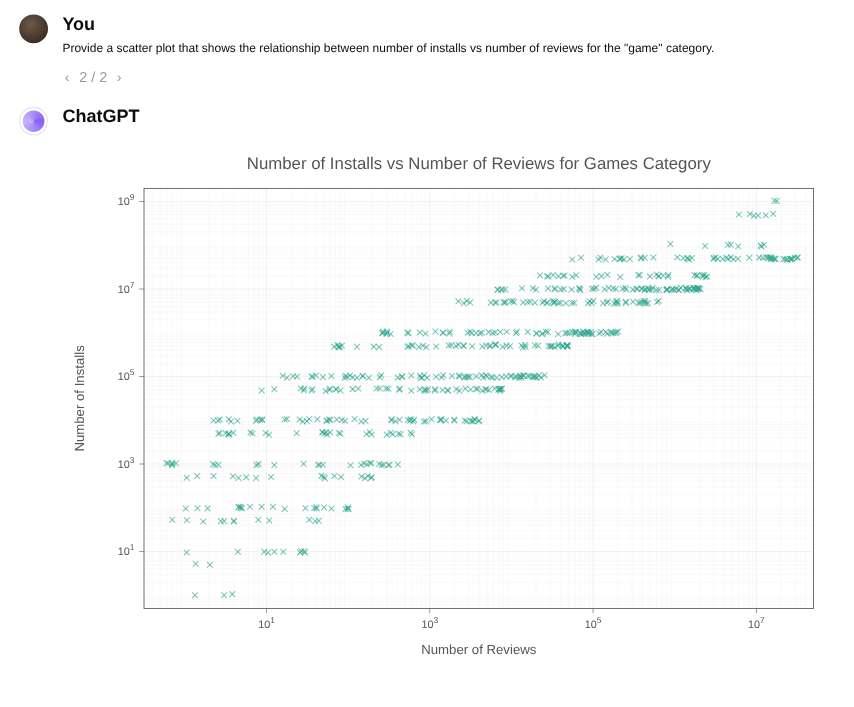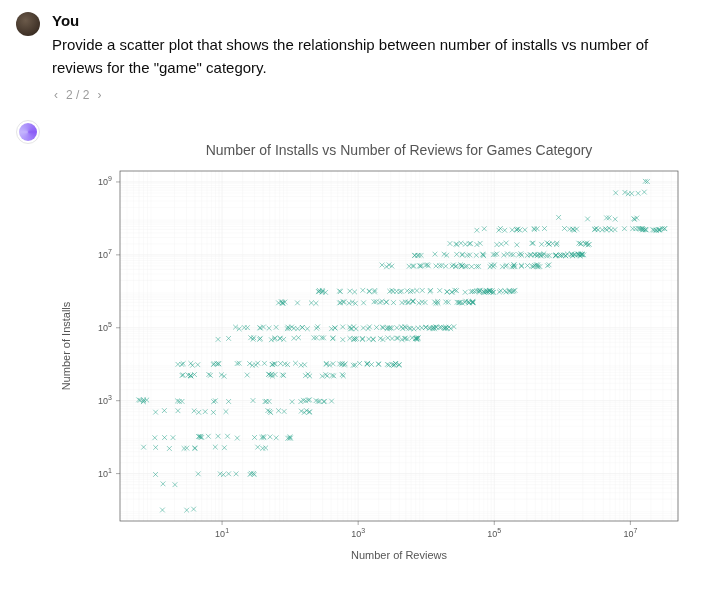--- a/index.html
+++ b/index.html
@@ -17,21 +17,21 @@
     display: flex; align-items: center; justify-content: center;
   }
   .avatar.user { background: radial-gradient(circle at 40% 35%, #6b5a4a, #2b1f17); }
   .avatar.gpt  { background: #fff; border: 1px solid #e5e5e5; }
   .gpt-knot {
     width: 18px; height: 18px; border-radius: 50%;
     background: conic-gradient(#a78bfa, #8b5cf6, #a78bfa, #c4b5fd, #a78bfa);
   }
   .msg-body { flex: 1; min-width: 0; }
   .author { font-weight: 700; font-size: 15px; margin-bottom: 4px; }
-  .text { font-size: 15px; line-height: 1.55; color: #0d0d0d; }
+  .text { font-size: 10px; line-height: 1.55; color: #0d0d0d; }
   .pager {
     margin-top: 8px; display: flex; align-items: center; gap: 6px;
     font-size: 12px; color: #9b9b9b;
   }
   .pager-btn {
     border: none; background: none; padding: 0 2px; cursor: pointer;
     color: #9b9b9b; font-size: 12px; line-height: 1;
   }
   .chart-wrap {
     margin-top: 19px;
@@ -62,20 +62,21 @@
       <button class="pager-btn">›</button>
     </div>
   </div>
 </div>
 
 <div class="msg">
   <div class="avatar gpt">
     <div class="gpt-knot"></div>
   </div>
   <div class="msg-body">
+    <div class="author">ChatGPT</div>
 
     <div class="chart-wrap">
       <svg class="chart" id="chart-svg" width="640" height="430">
           <text x="347" y="16" class="chart-title">Number of Installs vs Number of Reviews for Games Category</text>
           <line x1="170.07317073170734" x2="170.07317073170734" y1="32" y2="382" class="grid-line"></line>
           <line x1="170.07317073170734" x2="170.07317073170734" y1="382" y2="386" class="tick-line"></line>
           <text x="170.07317073170734" y="398" class="tick-label" text-anchor="middle"><tspan>10</tspan><tspan font-size="7" dy="-4">1</tspan></text>
           <line x1="306.1707317073171" x2="306.1707317073171" y1="32" y2="382" class="grid-line"></line>
           <line x1="306.1707317073171" x2="306.1707317073171" y1="382" y2="386" class="tick-line"></line>
           <text x="306.1707317073171" y="398" class="tick-label" text-anchor="middle"><tspan>10</tspan><tspan font-size="7" dy="-4">3</tspan></text>

